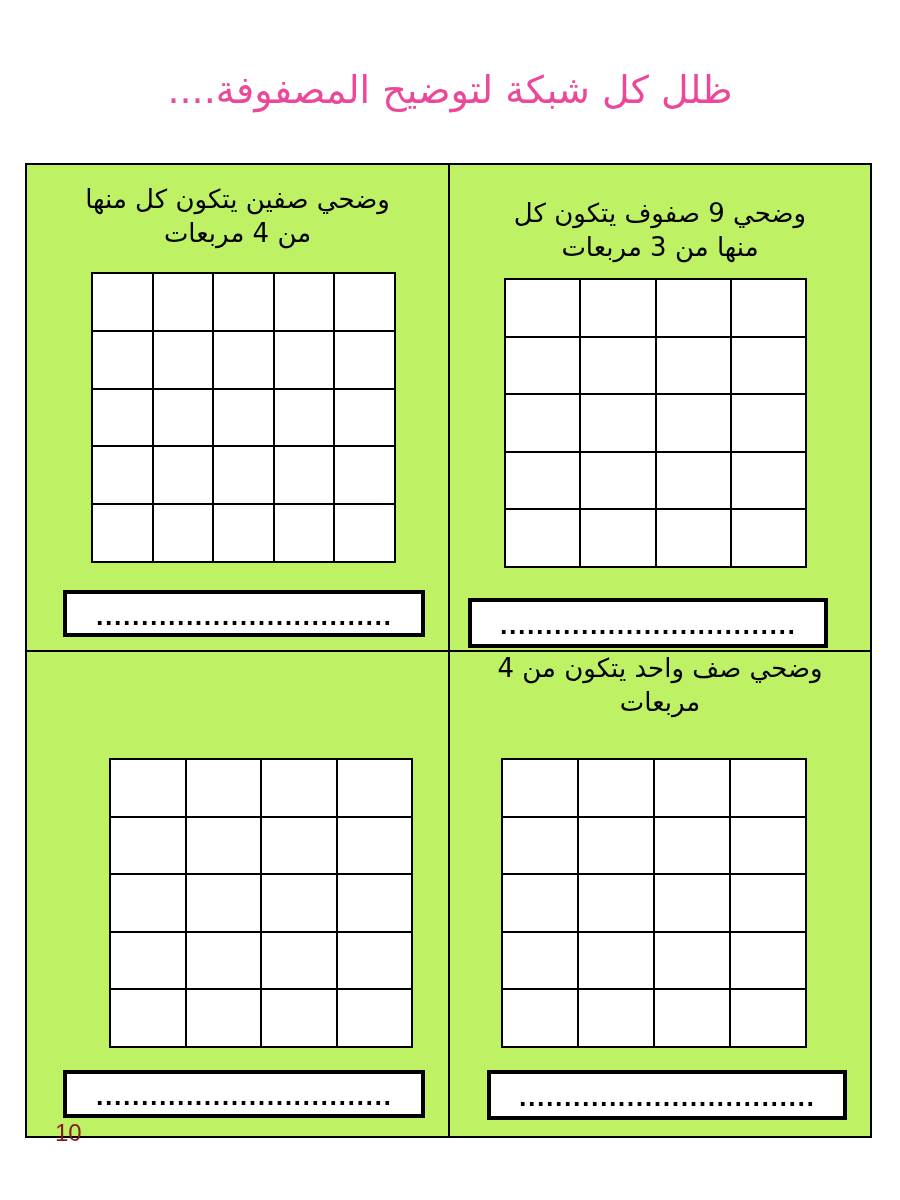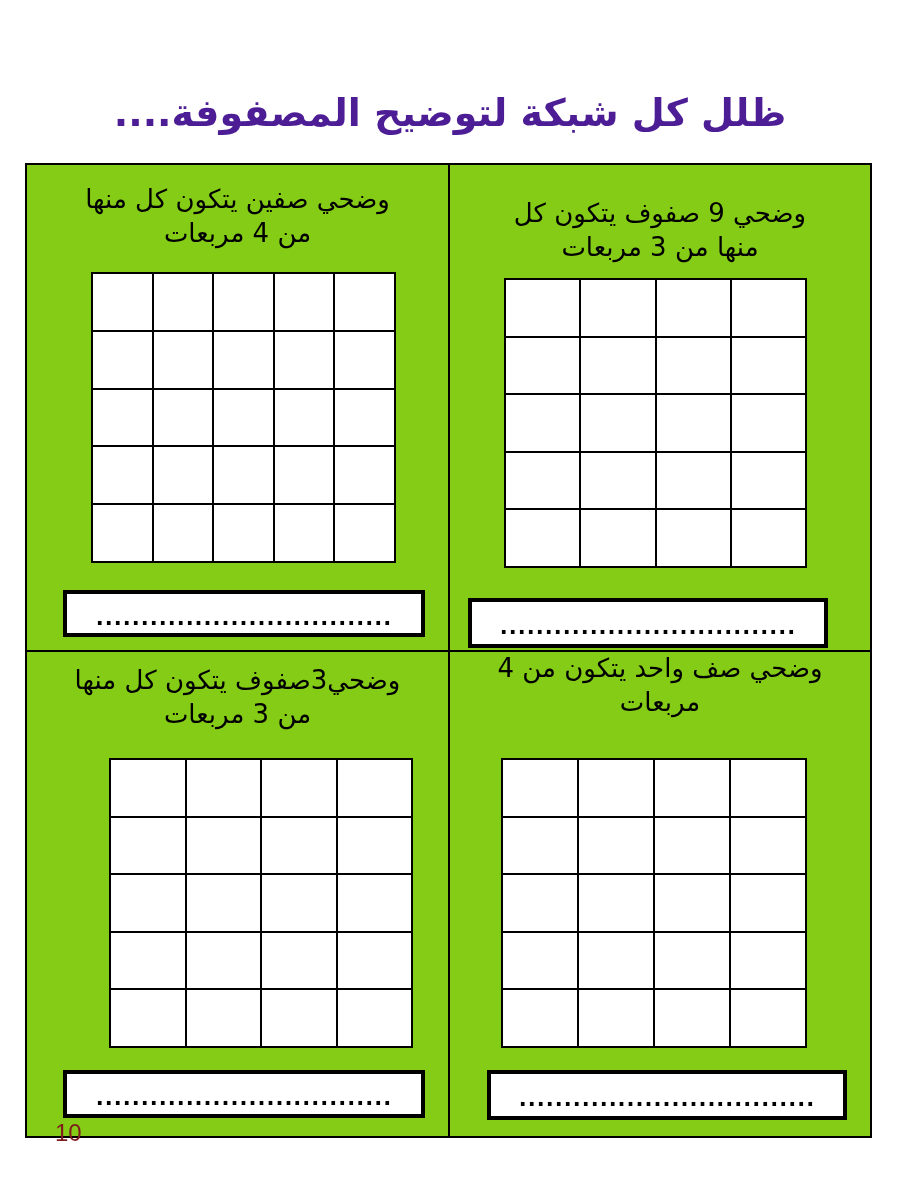--- a/index.html
+++ b/index.html
@@ -13,36 +13,35 @@
     overflow: hidden;
   }
   .title {
     position: absolute;
     top: 68px;
     left: 0;
     right: 0;
     text-align: center;
     direction: rtl;
     font-size: 38px;
-    font-weight: bold;
-    color: #4c1d95;
+    font-weight: normal;
+    color: #ec4899;
     letter-spacing: 0.5px;
-    margin-top: 23px;
   }
   .worksheet {
     position: absolute;
     left: 25px;
     top: 163px;
     width: 843px;
     height: 971px;
     border: 2px solid #000;
     display: grid;
     grid-template-columns: 423px 1fr;
     grid-template-rows: 487px 1fr;
-    background: #84cc16;
+    background: #bef264;
   }
   .quad { position: relative; }
   .quad.tl { border-right: 2px solid #000; border-bottom: 2px solid #000; }
   .quad.tr { border-bottom: 2px solid #000; }
   .quad.bl { border-right: 2px solid #000; }
 
   .instruction {
     direction: rtl;
     text-align: center;
     font-size: 26px;
@@ -169,24 +168,20 @@
         <div class="cell"></div>
         <div class="cell"></div>
         <div class="cell"></div>
       </div>
     <div class="answer-box">
       <span class="dots">.................................</span>
     </div>
   </div>
 
   <div class="quad bl">
-    <div class="instruction">
-      <div>وضحي3صفوف يتكون كل منها</div>
-      <div>من 3 مربعات</div>
-    </div>
     <div class="shade-grid" style="grid-template-columns: repeat(4, 1fr); grid-template-rows: repeat(5, 1fr);">
         <div class="cell"></div>
         <div class="cell"></div>
         <div class="cell"></div>
         <div class="cell"></div>
         <div class="cell"></div>
         <div class="cell"></div>
         <div class="cell"></div>
         <div class="cell"></div>
         <div class="cell"></div>

